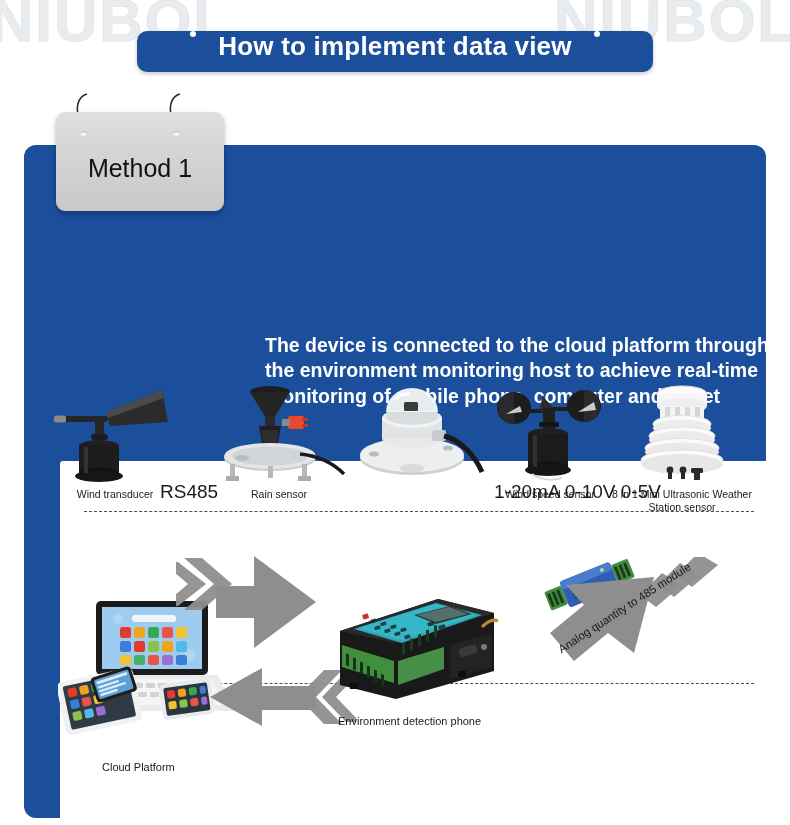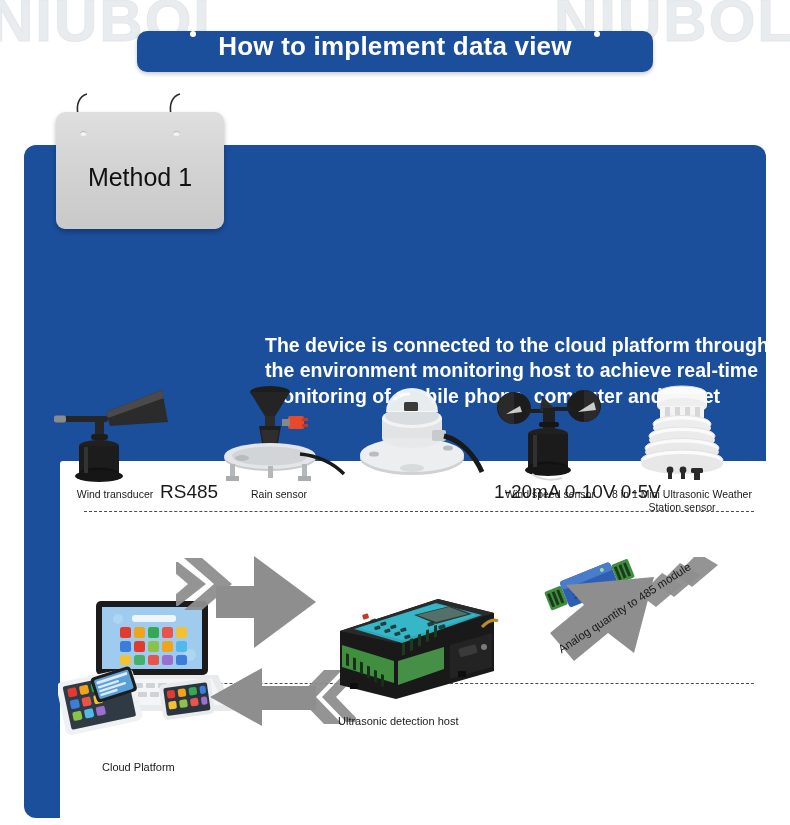--- a/index.html
+++ b/index.html
@@ -42,21 +42,21 @@
     position:absolute;left:24px;top:145px;width:742px;height:673px;
     background:#1b4f9c;border-radius:12px;
   }
   .inner-card{
     position:absolute;left:36px;top:316px;width:718px;height:490px;
     background:#fff;border-radius:3px;
   }
 
   
   .method-tag{
-    position:absolute;left:56px;top:112px;width:168px;height:117px;
+    position:absolute;left:56px;top:112px;width:168px;height:99px;
     background:linear-gradient(180deg,#dfdfdf 0%,#d2d2d2 52%,#c9c9c9 100%);
     border-radius:9px;
     box-shadow:0 3px 5px rgba(0,0,0,.28);
     display:flex;align-items:center;justify-content:center;
   }
   .method-tag span{
     font-size:25px;color:#111;font-family:"Liberation Sans",sans-serif;
     position:relative;top:7px;
   }
   .ring{position:absolute;width:22px;height:34px;}
@@ -495,19 +495,19 @@
         <path d="M120 20 L100 96 L74 76 L40 104 L16 76 L50 48 L32 28 Z"></path>
         <path d="M128 16 L148 28 L122 50 L106 38 Z" opacity=".95"></path>
         <path d="M146 6 L166 18 L140 40 L124 28 Z" opacity=".95"></path>
         <path d="M164 -4 L184 8 L158 30 L142 18 Z" opacity=".95"></path>
       </g>
     </svg>
   </div>
 
   <div class="rot-label" style="position:absolute;left:62px;top:104px;transform:rotate(-33deg);transform-origin:left top;">Analog quantity to 485 module</div>
 
-  <div class="diag-cap" style="left:302px;top:170px;">Ultrasonic detection host</div>
+  <div class="diag-cap" style="left:302px;top:170px;">Environment detection phone</div>
   <div class="diag-cap" style="left:66px;top:208px;margin-top:8px;">Cloud Platform</div>
 </div>
 
 <style>
   .diag .rot-label{left:520px !important;top:100px !important;}
 </style>
 
 </body></html>

